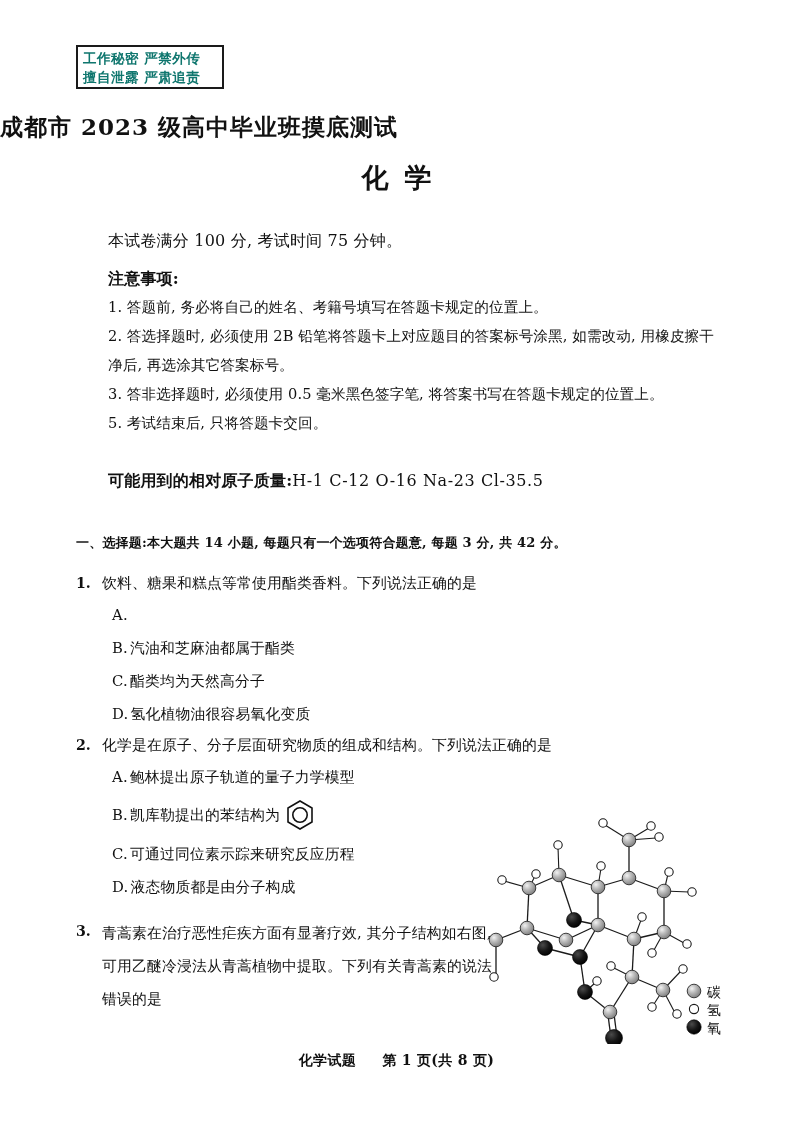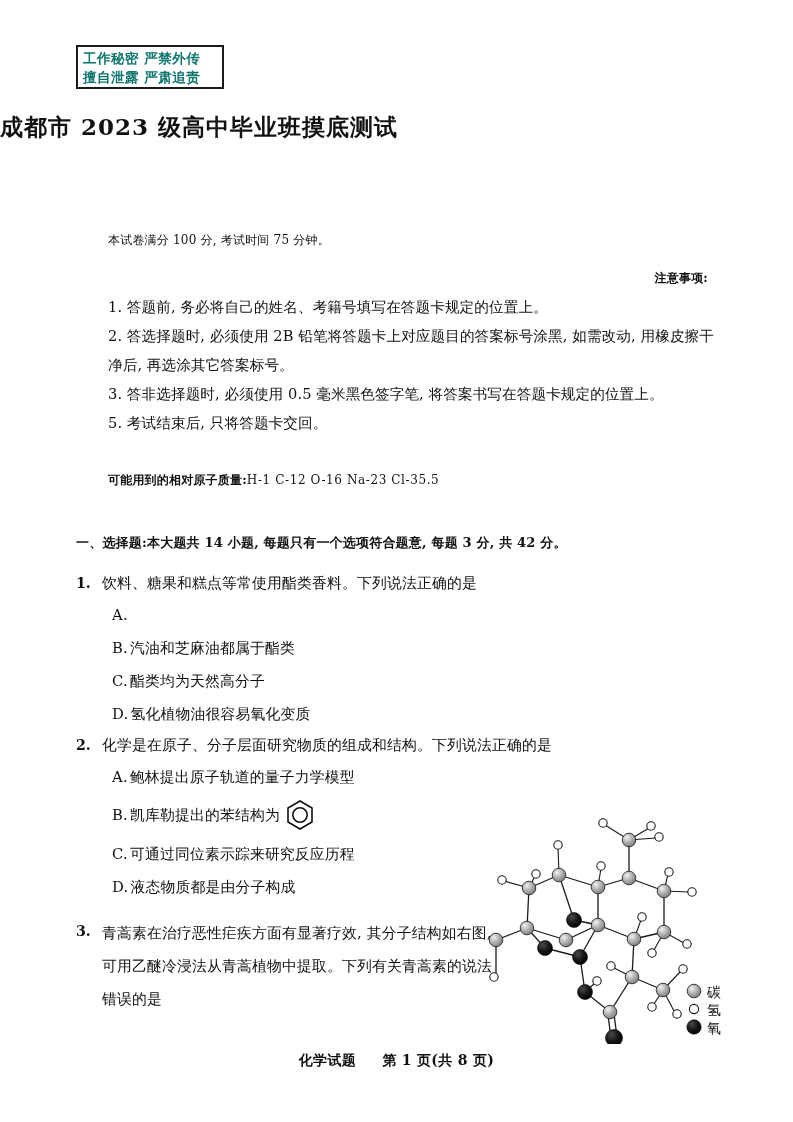--- a/index.html
+++ b/index.html
@@ -71,26 +71,26 @@
     font-family: "DejaVu Serif", "Liberation Serif", serif;
   }
 
   
   .body-block {
     position: absolute;
     left: 108px;
     width: 600px;
   }
   .line {
-    font-size: 12px;
+    font-size: 16px;
     line-height: 29px;
     letter-spacing: 0.2px;
     white-space: nowrap;
   }
-  .bold { font-weight: bold; text-align: right; }
+  .bold { font-weight: bold; }
 
   #scoreline { top: 226px; }
   #notice-head { top: 264px; }
   #notice-list { top: 292px; left: 108px; width: 620px; }
   .notice-item {
     font-size: 14.6px;
     line-height: 29px;
     letter-spacing: 0.1px;
   }
   #notice-2 { white-space: normal; width: 612px; text-indent: 0; }
@@ -180,20 +180,21 @@
 <body>
 
 <div class="page">
 
   <div class="stamp">
     <div class="stamp-line">工作秘密  严禁外传</div>
     <div class="stamp-line">擅自泄露  严肃追责</div>
   </div>
 
   <div class="doc-title">成都市 2023 级高中毕业班摸底测试</div>
+  <div class="subject-title">化学</div>
 
   <div class="body-block" id="scoreline">
     <div class="line">本试卷满分 100 分, 考试时间 75 分钟。</div>
   </div>
 
   <div class="body-block" id="notice-head">
     <div class="line bold">注意事项:</div>
   </div>
 
   <div class="body-block" id="notice-list">

